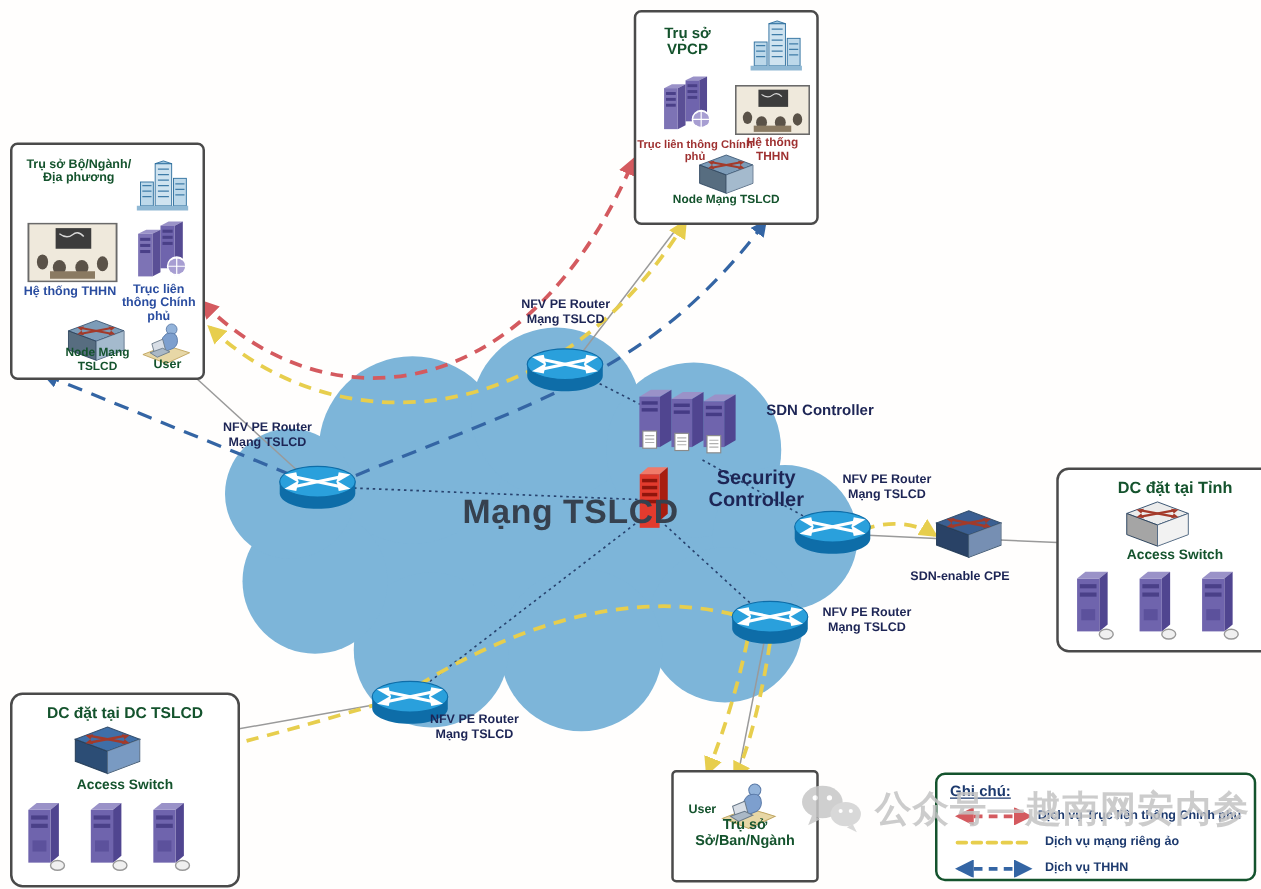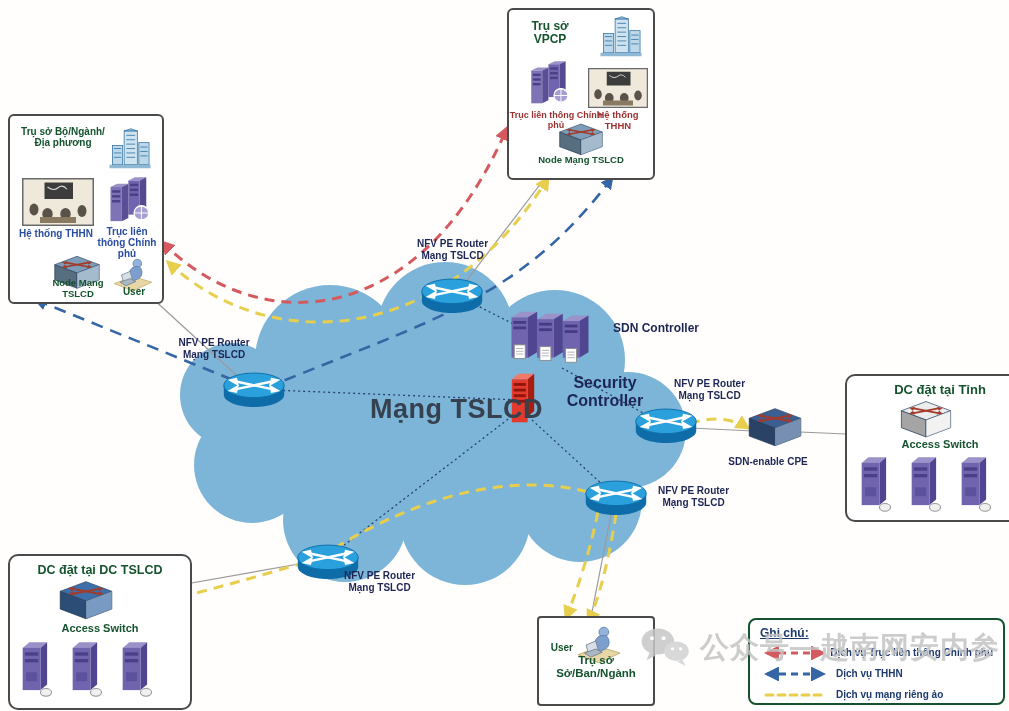--- a/index.html
+++ b/index.html
@@ -360,30 +360,30 @@
 <div class="legend">
   <div class="lg-title">Ghi chú:</div>
   <div class="lg-row">
     <svg width="70" height="14">
           <line x1="7" y1="7" x2="63" y2="7" stroke-width="3" stroke-dasharray="7 5" marker-start="url(#mr)" marker-end="url(#mr)" stroke="#d45a5f"></line>
         </svg>
     <span class="lg-label">Dịch vụ Trục liên thông Chính phủ</span>
   </div>
   <div class="lg-row">
     <svg width="70" height="14">
+          <line x1="6" y1="7" x2="64" y2="7" stroke-width="3" stroke-dasharray="7 5" stroke-linecap="round" stroke="#e7ce4d"></line>
+        </svg>
+    <span class="lg-label">Dịch vụ mạng riêng ảo</span>
+  </div>
+  <div class="lg-row">
+    <svg width="70" height="14">
           <line x1="7" y1="7" x2="63" y2="7" stroke-width="3" stroke-dasharray="7 5" marker-start="url(#mb)" marker-end="url(#mb)" stroke="#3465a4"></line>
         </svg>
     <span class="lg-label">Dịch vụ THHN</span>
   </div>
-  <div class="lg-row">
-    <svg width="70" height="14">
-          <line x1="6" y1="7" x2="64" y2="7" stroke-width="3" stroke-dasharray="7 5" stroke-linecap="round" stroke="#e7ce4d"></line>
-        </svg>
-    <span class="lg-label">Dịch vụ mạng riêng ảo</span>
-  </div>
 </div>
 
 <div class="watermark">
   <svg width="52" height="44" viewBox="0 0 64 54">
         <use href="#ic-wechat"></use>
       </svg>
   <span>公众号—越南网安内参</span>
 </div>
 
 </div>

